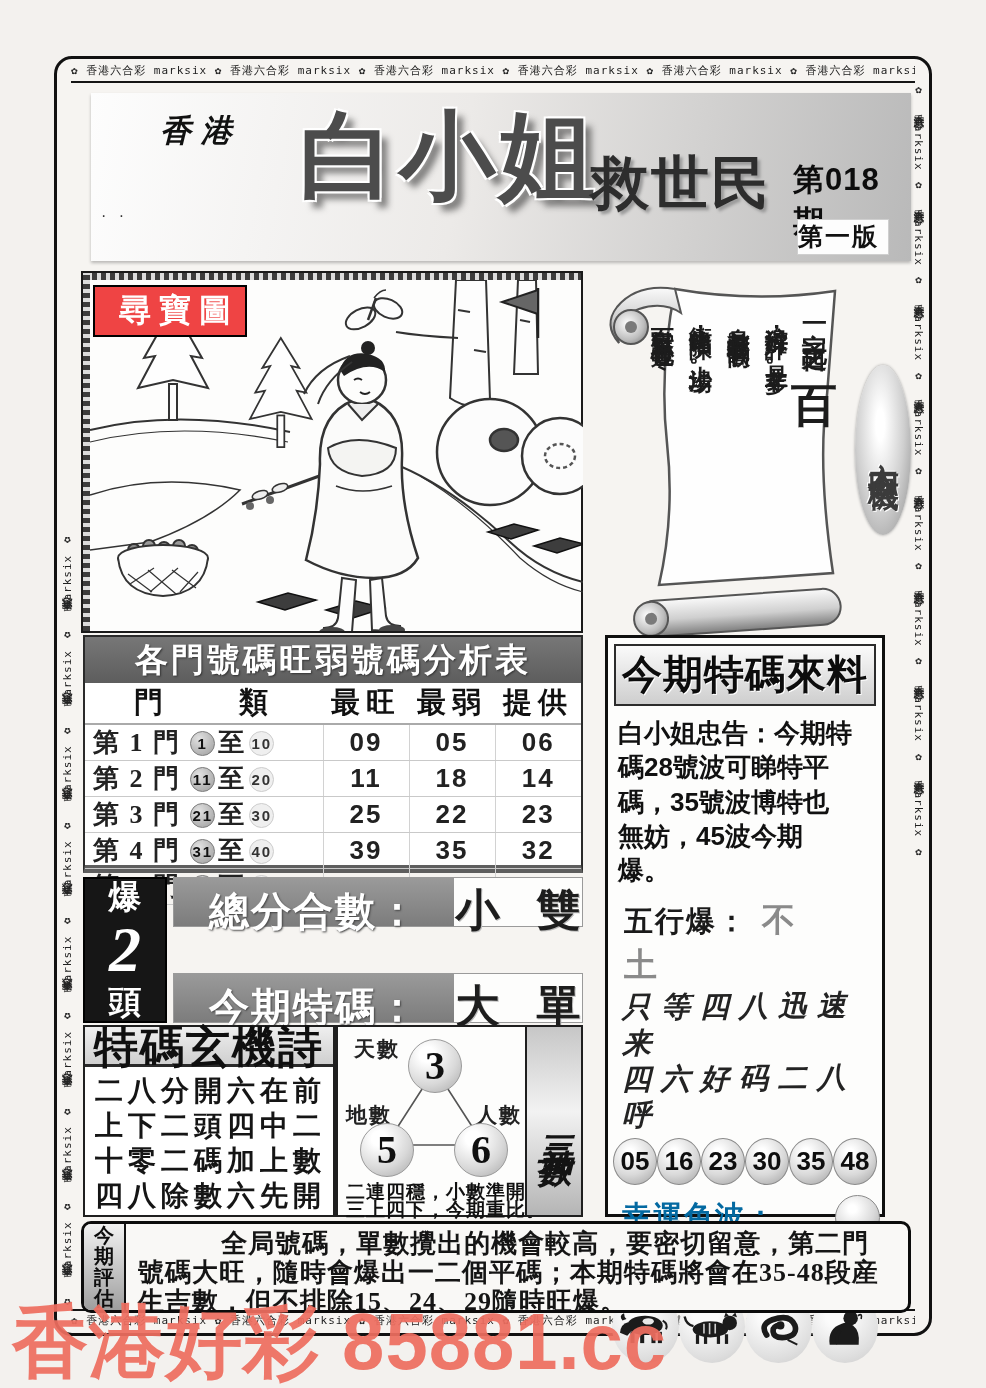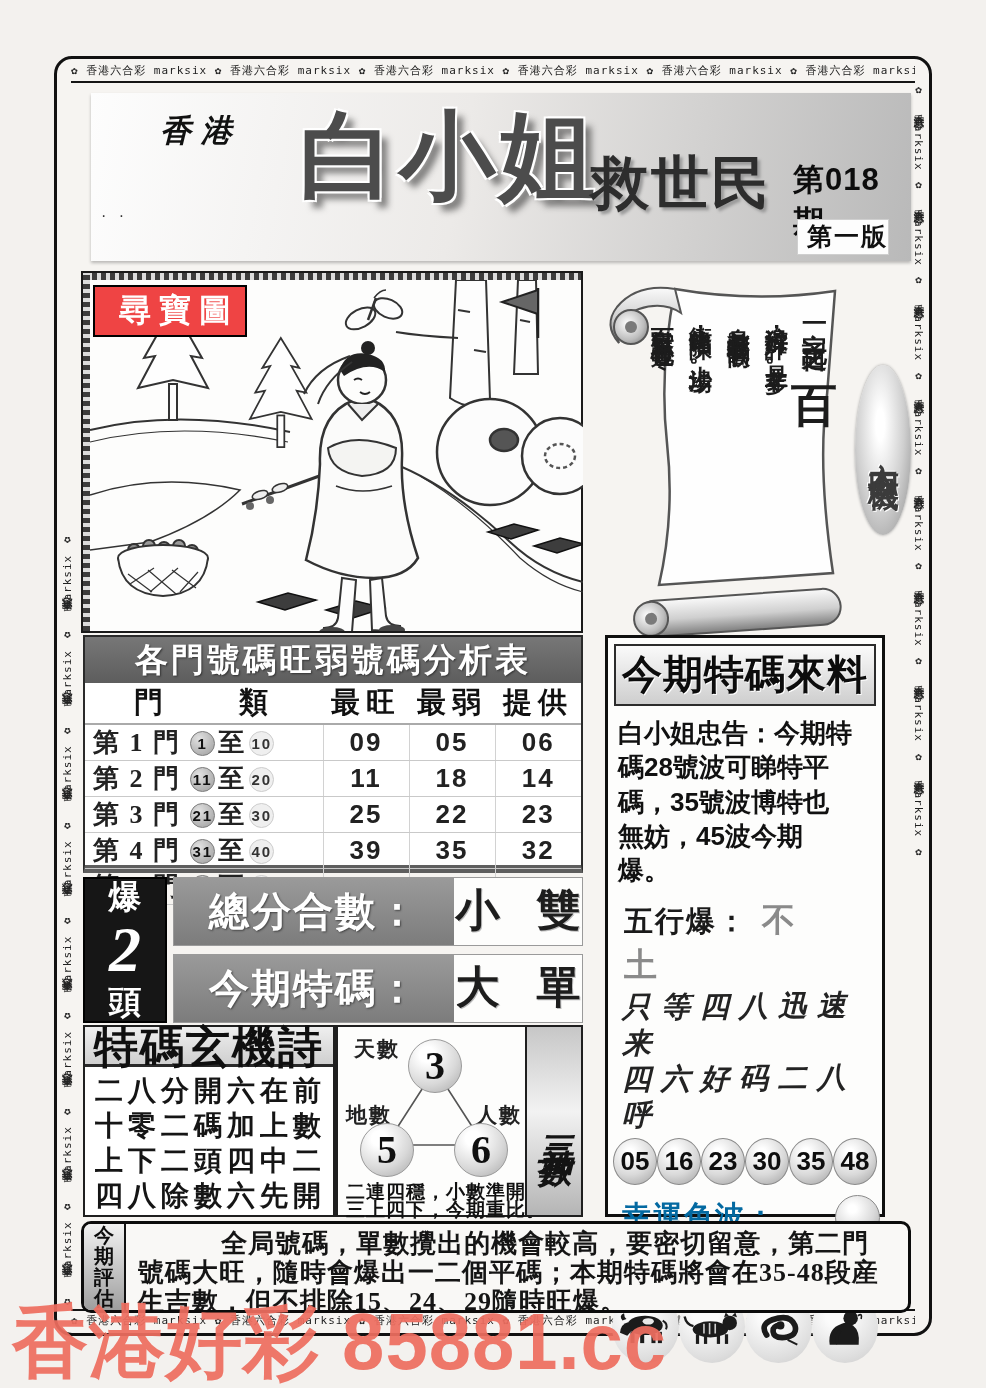--- a/index.html
+++ b/index.html
@@ -18,21 +18,21 @@
   
   .header{position:absolute;left:34px;top:34px;width:820px;height:168px;background:linear-gradient(100deg,#fdfdfd 0%,#eceae8 45%,#b9b9b9 100%);box-shadow:0 2px 3px rgba(0,0,0,.25)}
   .brand{position:absolute;left:30px;top:16px;width:160px;font-family:"Liberation Serif",serif;font-weight:900;font-style:italic;font-size:31px;color:#111;line-height:1.45}
   .brand .b1{display:block;text-align:center;letter-spacing:10px}
   .brand .b2{display:block;text-align:left;letter-spacing:4px}
   .dots{position:absolute;left:10px;bottom:36px;font-size:16px;color:#333;letter-spacing:4px}
   .title{position:absolute;left:208px;top:0px;font-family:"Liberation Serif",serif;font-weight:900;font-size:96px;letter-spacing:4px;color:#4c4c4c;
          text-shadow:-2px -2px 0 #fff,2px -2px 0 #fff,-2px 2px 0 #fff,2px 2px 0 #fff,8px 8px 6px rgba(40,40,40,.55)}
   .subtitle{position:absolute;left:500px;top:52px;font-family:"Liberation Serif",serif;font-weight:900;font-size:58px;color:#2d2d2d;letter-spacing:2px;text-shadow:3px 3px 3px #9a9a9a}
   .issue{position:absolute;left:702px;top:66px;font-weight:900;font-size:31px;color:#0d0d0d;letter-spacing:1px}
-  .edition{position:absolute;left:706px;top:126px;width:92px;height:36px;background:#fdfdfd;border:1px solid #cfcfcf;font-family:"Liberation Serif",serif;font-weight:900;font-size:25px;line-height:34px;text-align:right;color:#111;letter-spacing:2px}
+  .edition{position:absolute;left:706px;top:126px;width:92px;height:36px;background:#fdfdfd;border:1px solid #cfcfcf;font-family:"Liberation Serif",serif;font-weight:900;font-size:25px;line-height:34px;text-align:left;color:#111;letter-spacing:2px}
 
   
   .tmap{position:absolute;left:24px;top:212px;width:502px;height:362px;background:#fdfdfc;border:2px solid #1a1a1a}
   .tmap .edge-top{position:absolute;left:0;top:0;right:0;height:7px;background:repeating-linear-gradient(90deg,#3c3c3c 0 5px,#dcdcdc 5px 9px)}
   .tmap .edge-left{position:absolute;left:0;top:0;bottom:0;width:7px;background:repeating-linear-gradient(0deg,#3c3c3c 0 5px,#dcdcdc 5px 9px)}
   .tmap svg{position:absolute;left:7px;top:7px}
   .tmap-label{position:absolute;left:10px;top:12px;background:#ef4444;border:2px solid #000;color:#fff;font-family:"Liberation Serif",serif;font-weight:900;font-size:32px;letter-spacing:8px;padding:2px 6px 2px 24px}
 
   
   .scrollwrap{position:absolute;left:538px;top:216px;width:268px;height:372px}
@@ -58,21 +58,21 @@
   .numcircle{display:inline-flex;align-items:center;justify-content:center;width:25px;height:25px;border-radius:50%;font-size:15px;font-weight:700;vertical-align:2px}
   .numcircle.dark{background:radial-gradient(circle at 35% 30%,#e2e2e2,#9c9c9c);border:1px solid #7d7d7d;color:#111}
   .numcircle.lite{background:#efefef;border:1px solid #cdcdcd;color:#333}
 
   
   .burst{position:absolute;left:26px;top:818px;width:500px;height:146px;display:flex}
   .burst-head{width:84px;background:#161616;border:2px solid #000;color:#fff;display:flex;flex-direction:column;align-items:center;justify-content:center;font-family:"Liberation Serif",serif;font-weight:900}
   .burst-head span:nth-child(1),.burst-head span:nth-child(3){font-size:33px}
   .burst-head span:nth-child(2){font-size:64px;line-height:.95;font-style:italic}
   .burst-rows{flex:1;display:flex;flex-direction:column;justify-content:space-between;padding-left:6px}
-  .burst-row{height:69px;display:flex;border:1px solid #9a9a9a}
+  .burst-row{height:50px;display:flex;border:1px solid #9a9a9a}
   .burst-rlabel{width:280px;background:linear-gradient(180deg,#9a9a9a,#7c7c7c);color:#fff;font-family:"Liberation Serif",serif;font-weight:900;font-size:40px;line-height:67px;text-align:center;letter-spacing:2px;text-shadow:1px 1px 2px #444}
   .burst-rvalue{flex:1;background:#fdfdfc;color:#1d1d1d;font-family:"Liberation Serif",serif;font-weight:900;font-size:44px;line-height:65px;text-align:center;word-spacing:26px;text-shadow:1px 1px 0 #bbb}
 
   
   .poem{position:absolute;left:26px;top:966px;width:252px;height:192px;border:2px solid #1f1f1f;background:#fff}
   .poem-title{height:40px;line-height:42px;background:linear-gradient(180deg,#efefef,#cfcfcf);border-bottom:3px solid #2a2a2a;text-align:center;font-family:"Liberation Serif",serif;font-weight:900;font-size:44px;letter-spacing:2px;color:#0f0f0f}
   .poem-lines{padding:6px 10px 0 10px}
   .poem-line{font-family:"Liberation Serif",serif;font-weight:900;font-size:28px;color:#151515;letter-spacing:5px;line-height:35px;white-space:nowrap}
 
   .tri{position:absolute;left:278px;top:966px;width:192px;height:192px;border:2px solid #1f1f1f;border-left-width:3px;background:#fdfdfc}
@@ -318,22 +318,22 @@
           <div class="burst-rlabel">今期特碼：</div>
           <div class="burst-rvalue">大 單</div>
         </div>
       </div>
     </div>
 
     <div class="poem">
       <div class="poem-title">特碼玄機詩</div>
       <div class="poem-lines">
           <div class="poem-line">二八分開六在前</div>
+          <div class="poem-line">上下二頭四中二</div>
           <div class="poem-line">十零二碼加上數</div>
-          <div class="poem-line">上下二頭四中二</div>
           <div class="poem-line">四八除數六先開</div>
         </div>
     </div>
 
     <div class="tri">
       <svg width="192" height="192" viewBox="0 0 192 192">
         <path d="M97 42 L48 118 M97 42 L146 118 M48 118 L146 118" stroke="#555" stroke-width="1.6" fill="none"></path>
       </svg>
       <div class="tri-label" style="left:16px;top:8px">天數</div>
       <div class="tri-ball" style="left:70px;top:12px">3</div>

